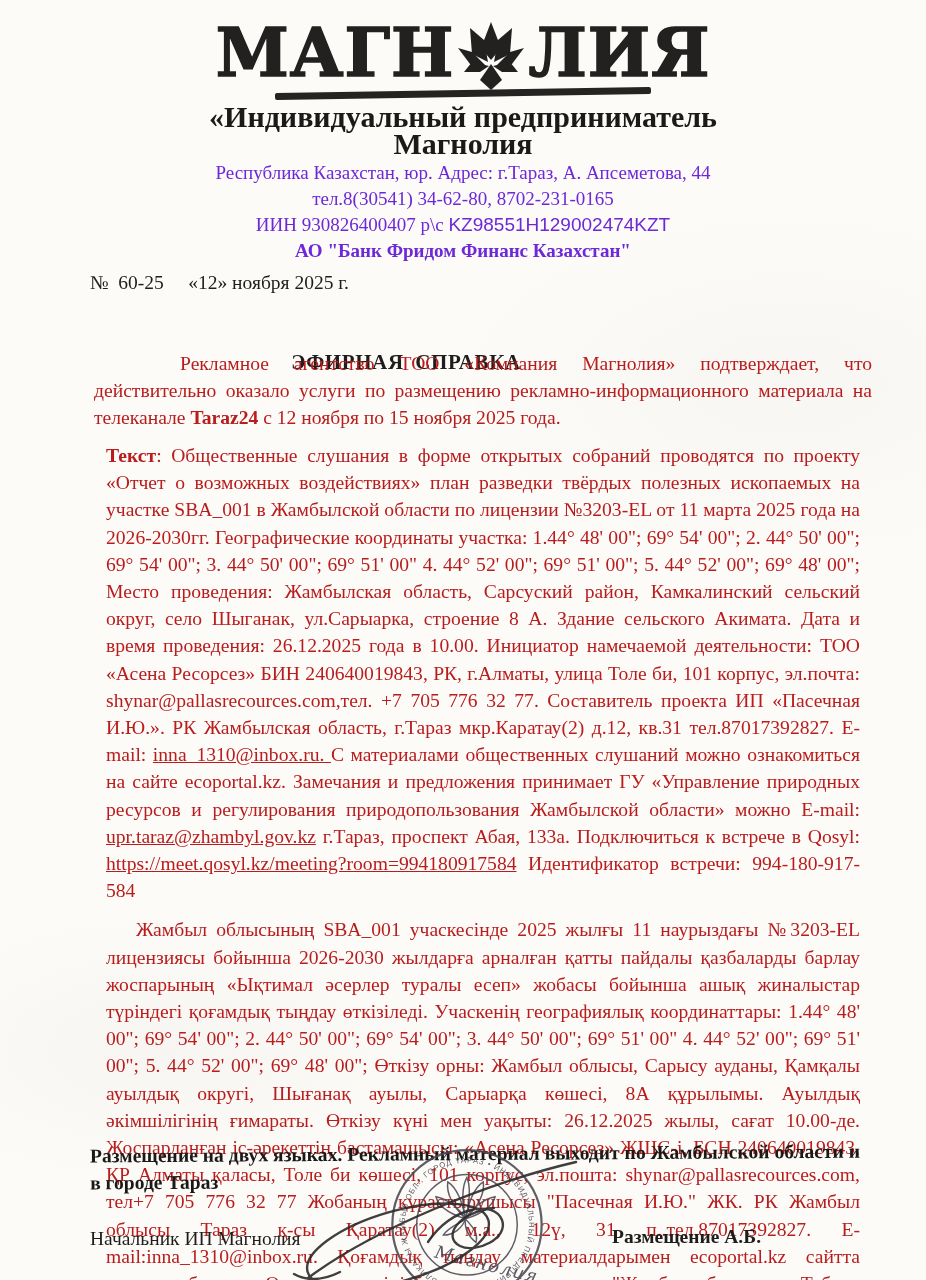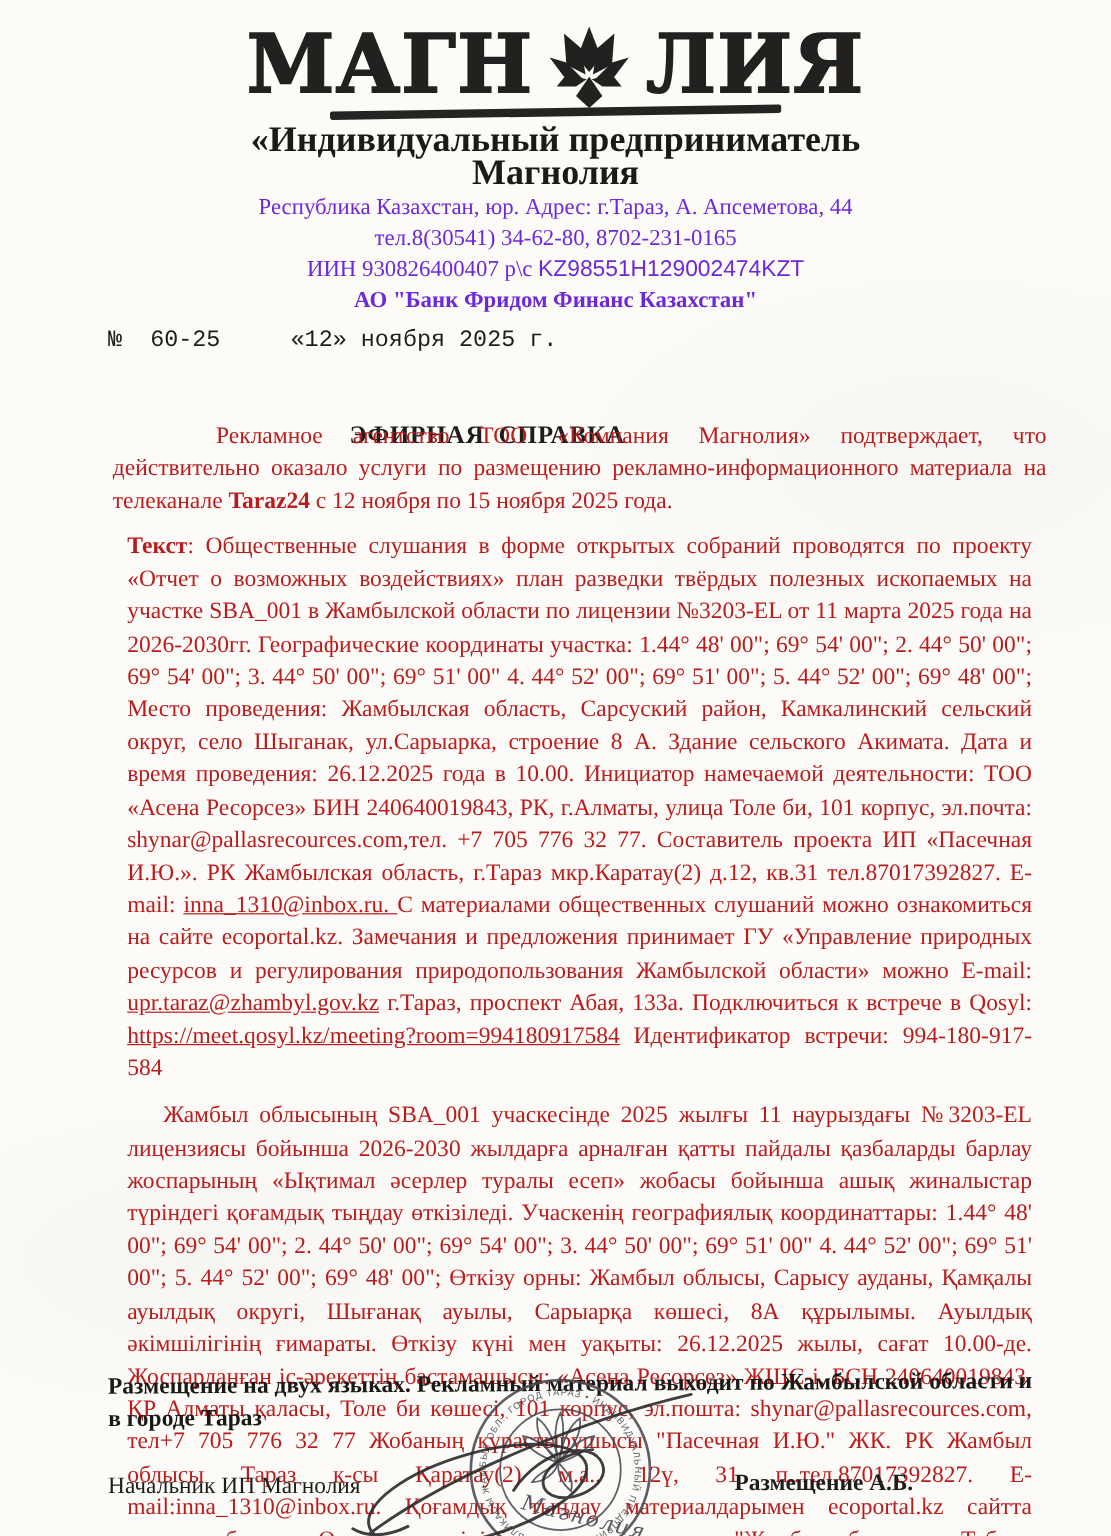--- a/index.html
+++ b/index.html
@@ -12,37 +12,37 @@
     font-family:"Liberation Serif", serif;
     color:#1f1d1b;
   }
   .b{font-weight:bold;}
   .u{text-decoration:underline;}
   .sans{font-family:"Liberation Sans", sans-serif;}
   .pre{white-space:pre-wrap;}
 
   
   .hdr{position:absolute;top:14px;left:0;width:926px;text-align:center;}
-  .logo-row{display:flex;align-items:flex-end;justify-content:center;gap:12px;}
+  .logo-row{display:flex;align-items:flex-end;justify-content:center;gap:2px;}
   .logo-word{
     font-family:"DejaVu Serif", serif;font-weight:bold;font-size:66px;line-height:70px;
     letter-spacing:1px;color:#232120;-webkit-text-stroke:1.5px #232120;
     transform:scaleY(1.02);
   }
   .logo-flower{width:74px;height:78px;margin:0 -2px -4px -2px;}
   .logo-rule{
     width:376px;height:7px;background:#262422;margin:2px auto 6px auto;
     transform:rotate(-0.9deg);border-radius:2px;
   }
   .hdr-sub{font-weight:bold;font-size:30px;line-height:27px;color:#1c1a19;}
   .hdr-addr{font-size:19px;line-height:26px;margin-top:3px;color:#6d28d9;}
   .hdr-addr div{white-space:pre-wrap;}
 
   
-  .refline{position:absolute;top:272px;left:90px;font-size:19.5px;font-family:Liberation Mono, monospace;}
+  .refline{position:absolute;top:272px;left:90px;font-size:19.5px;}
   .doc-title{
     position:absolute;top:310px;left:0;width:812px;text-align:center;
     font-weight:bold;font-size:21px;letter-spacing:0.6px;margin-top:40px;
   }
 
   
   .para{
     position:absolute;left:94px;width:778px;
     font-size:19.6px;line-height:27.2px;text-align:justify;color:#b91c1c;
   }

